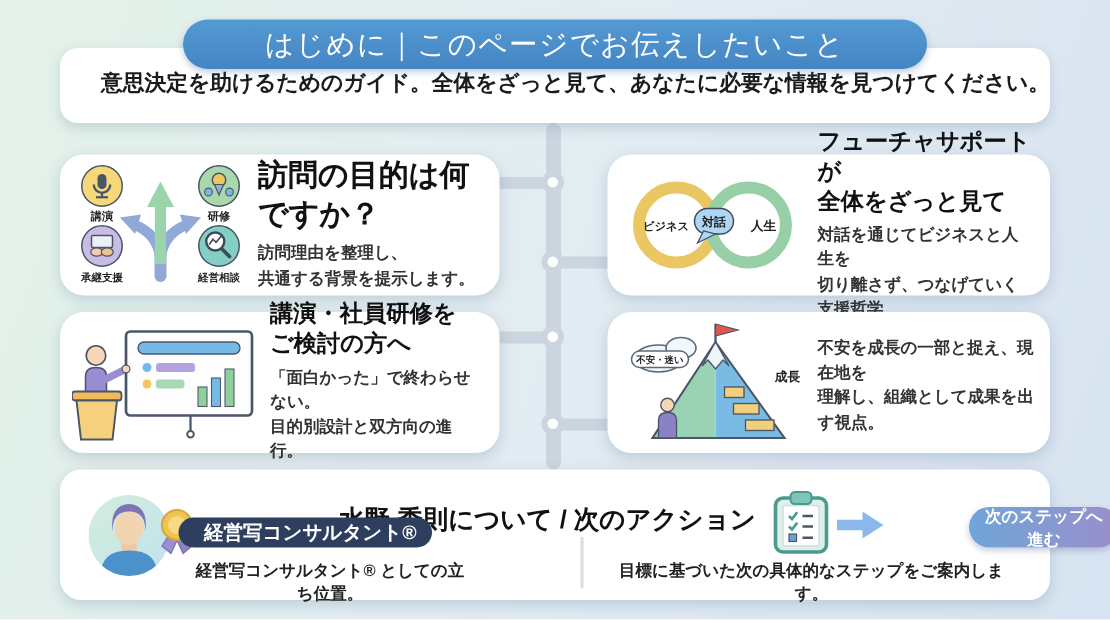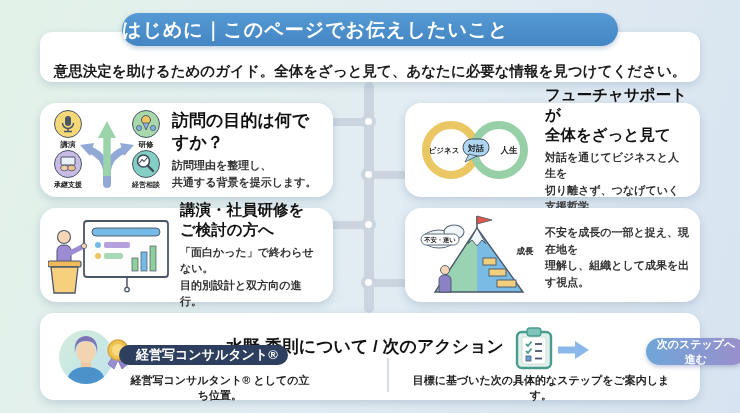--- a/index.html
+++ b/index.html
@@ -5,29 +5,29 @@
   html,body{margin:0;padding:0;background:#fff;}
   .stage{
     position:relative;width:740px;height:413px;overflow:hidden;
     background:linear-gradient(110deg,#e3f2e8 0%,#e2ecf2 50%,#d7e3f0 100%);
     font-family:"Liberation Sans",sans-serif;
   }
   
   .banner{
     position:absolute;left:122px;top:13px;width:496px;height:33px;
     background:linear-gradient(180deg,#549ad3,#4485c3);
-    border-radius:17px;display:flex;align-items:center;
-    color:#fff;font-weight:bold;font-size:19px;letter-spacing:1px;
+    border-radius:17px;display:flex;align-items:center;justify-content:center;
+    color:#fff;font-weight:normal;font-size:19px;letter-spacing:1px;
     box-shadow:0 2px 5px rgba(70,110,150,.35);z-index:5;
   }
   .subtitle-bar{
     position:absolute;left:40px;top:32px;width:660px;height:50px;background:#fff;
     border-radius:12px;box-shadow:0 3px 8px rgba(110,135,165,.28);
-    display:flex;align-items:flex-end;justify-content:center;z-index:4;
-    padding-bottom:1px;box-sizing:border-box;
+    display:flex;align-items:flex-end;justify-content:flex-end;z-index:4;
+    padding-bottom:17px;box-sizing:border-box;
   }
   .subtitle-bar span{font-size:14.5px;font-weight:bold;color:#1b1b1b;}
   
   .spine{position:absolute;left:364px;top:82px;width:10px;height:231px;background:#cbd4df;border-radius:5px;z-index:1;}
   .connector{position:absolute;height:8px;background:#cbd4df;border-radius:4px;z-index:1;}
   .node{position:absolute;width:15px;height:15px;border-radius:50%;background:#fff;border:4px solid #cbd4df;box-sizing:border-box;z-index:2;}
   
   .card{
     position:absolute;background:#fff;border-radius:16px;
     box-shadow:0 3px 9px rgba(110,135,165,.30);
@@ -118,21 +118,21 @@
         <circle cx="95.5" cy="53" r="6" fill="#ffffff" stroke="#3f4a5a" stroke-width="1.6"></circle>
         <polyline points="91.5,55 94,51.5 96,53.5 99.5,49.5" stroke="#3f4a5a" stroke-width="1.1" fill="none"></polyline>
         <line x1="100" y1="58" x2="105" y2="63" stroke="#3f4a5a" stroke-width="2.4" stroke-linecap="round"></line>
         <text x="20" y="38.5" class="sl sl75">講演</text>
         <text x="98" y="38.5" class="sl sl75">研修</text>
         <text x="20" y="79" class="sl sl7">承継支援</text>
         <text x="98" y="79" class="sl sl7">経営相談</text>
       </svg>
     </div>
     <div class="txt">
-      <div class="card-title" style="font-size:17px;">訪問の目的は何ですか？</div>
+      <div class="card-title" style="font-size:20px;font-family:Liberation Mono, monospace;">訪問の目的は何ですか？</div>
       <div class="card-body">
         <div>訪問理由を整理し、</div>
         <div>共通する背景を提示します。</div>
       </div>
     </div>
   </div>
 
   <div class="card" style="left:405px;top:103px;width:295px;height:94px;">
     <div class="icon-wrap">
       <svg width="126" height="76" viewBox="0 0 126 76">

